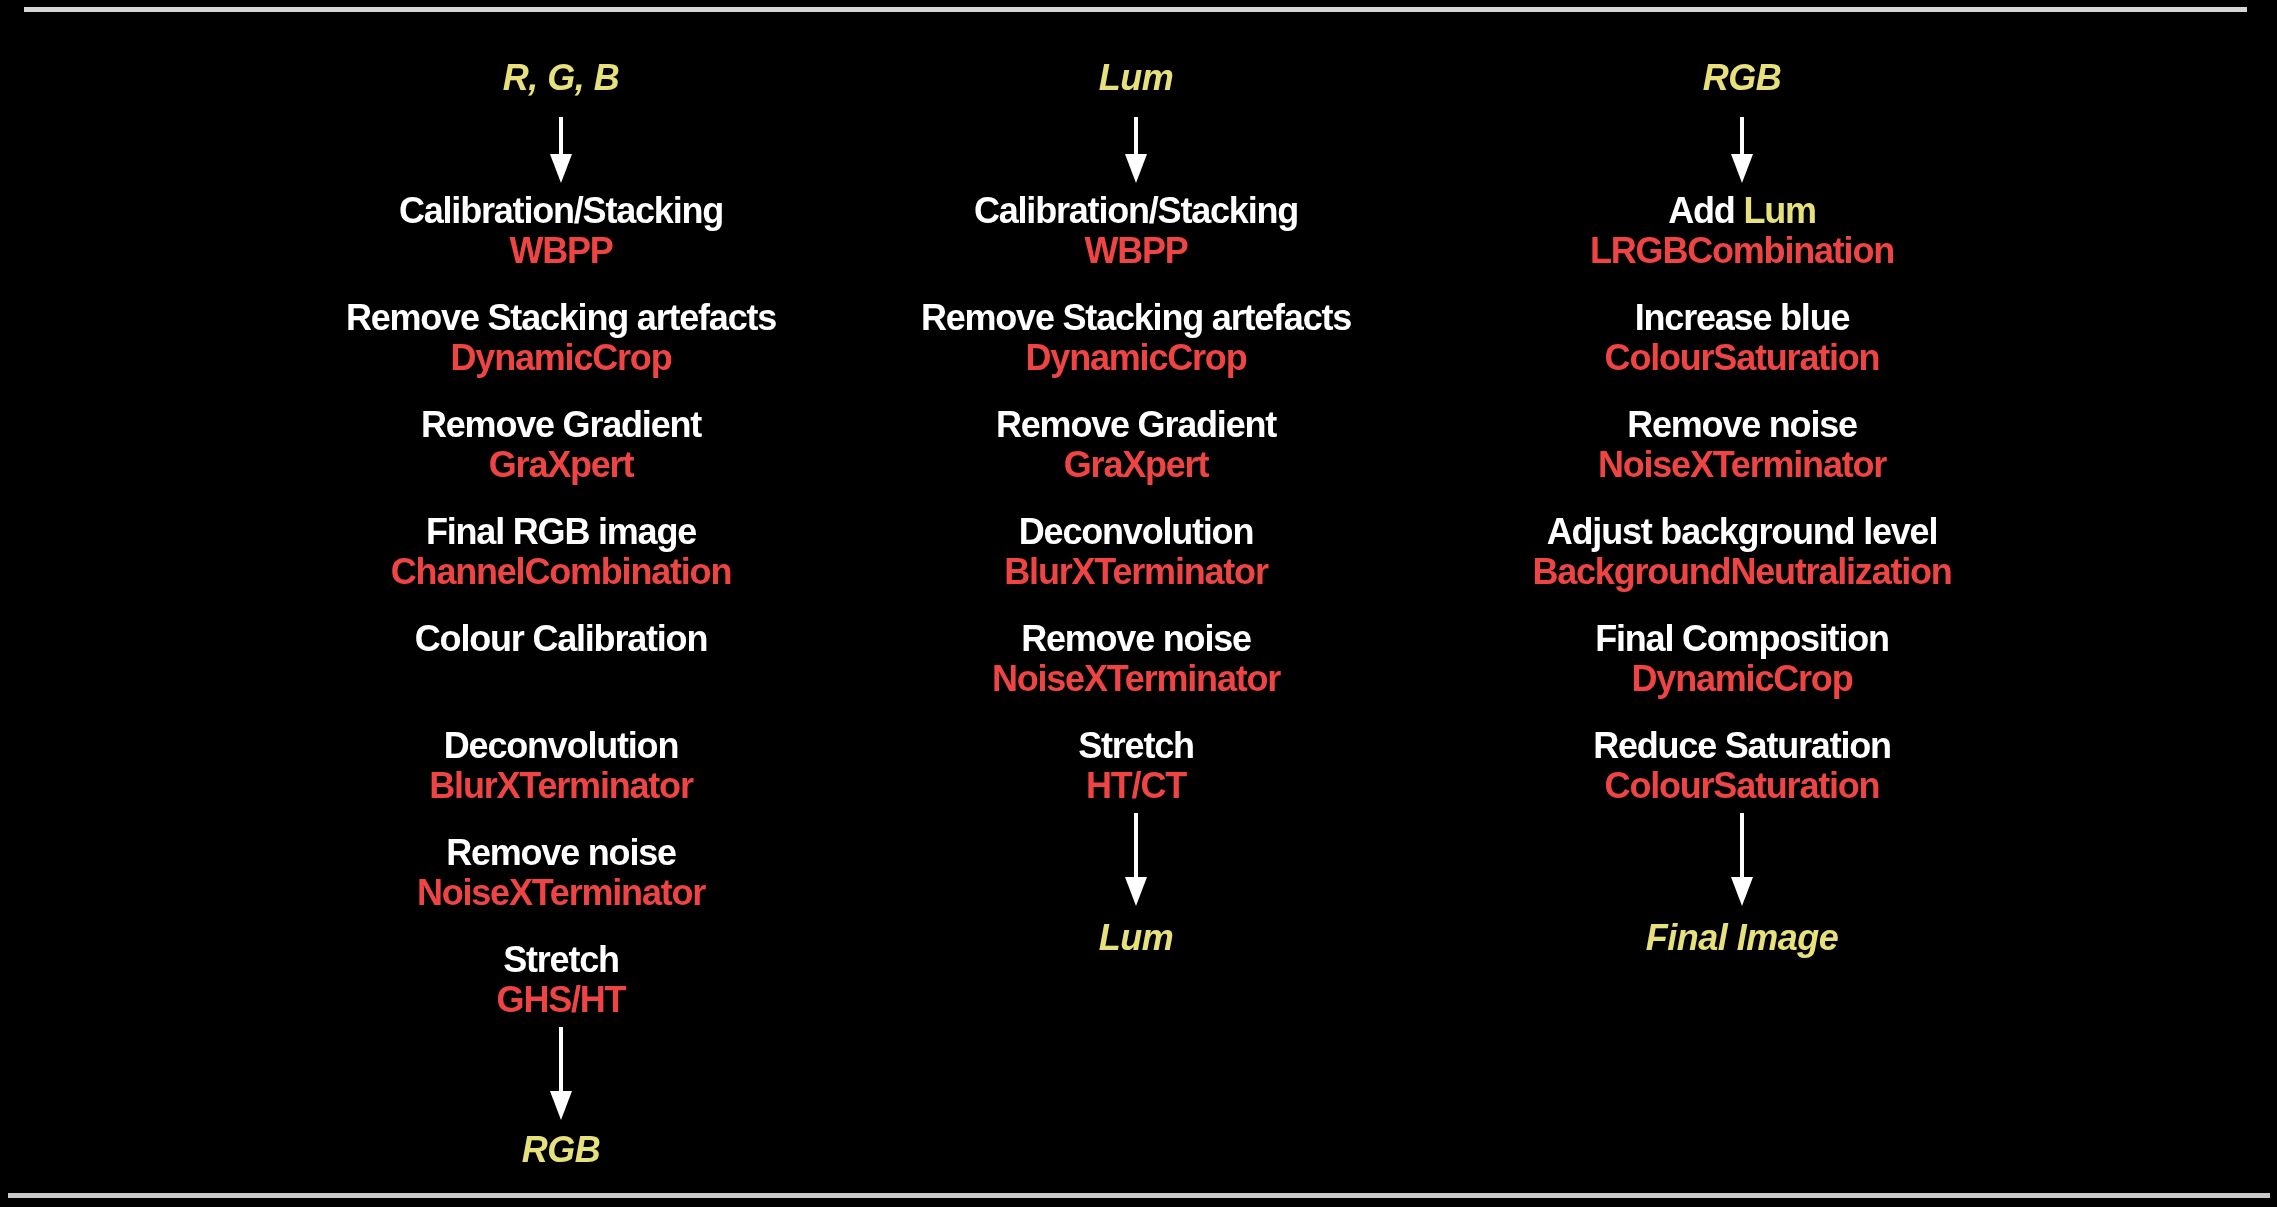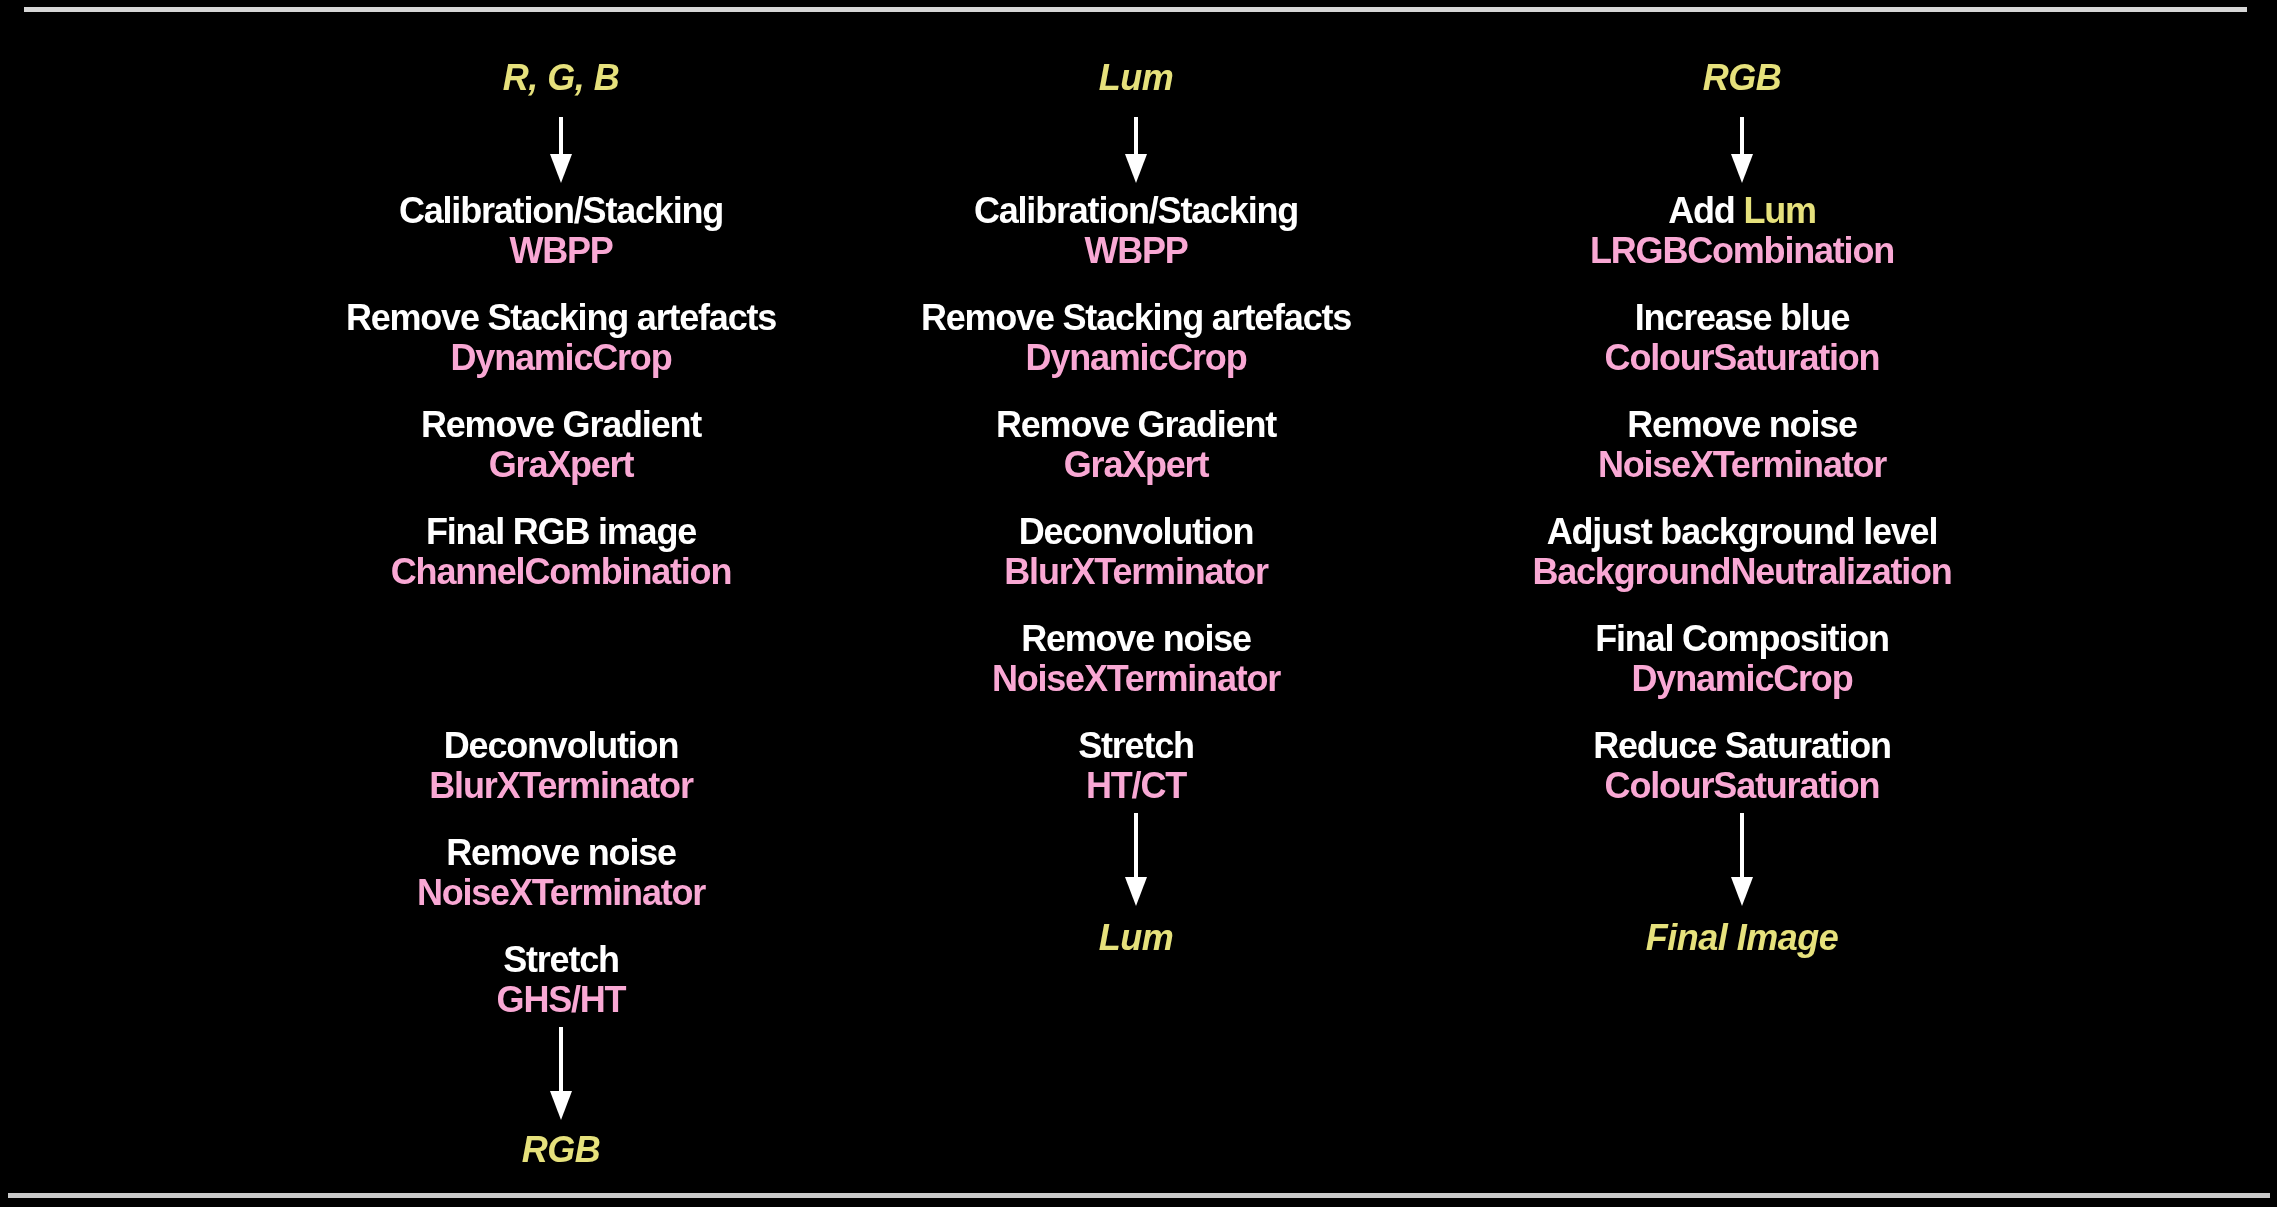--- a/index.html
+++ b/index.html
@@ -31,21 +31,21 @@
   .col-header { top: 54px; }
 
   .step-label, .step-tool {
     position: absolute; left: 0; width: 100%;
     text-align: center;
     font-size: 36px; line-height: 44px;
     font-weight: 700;
     letter-spacing: -1.2px;
   }
   .step-label { color: #ffffff; }
-  .step-tool  { color: #f9a8d4; }
+  .step-tool  { color: #ef4444; }
   .accent     { color: #e6e17c; }
 
   .arrow { position: absolute; left: 50%; margin-left: -12px; fill: #ffffff; }
   .arrow-top { top: 117px; }
 </style>
 </head>
 <body>
 
 <div class="canvas">
   <div class="rule rule-top"></div>
@@ -63,20 +63,21 @@
 
     <div class="step-label" style="top:296px">Remove Stacking artefacts</div>
     <div class="step-tool" style="top:336px">DynamicCrop</div>
 
     <div class="step-label" style="top:403px">Remove Gradient</div>
     <div class="step-tool" style="top:443px">GraXpert</div>
 
     <div class="step-label" style="top:510px">Final RGB image</div>
     <div class="step-tool" style="top:550px">ChannelCombination</div>
 
+    <div class="step-label" style="top:617px">Colour Calibration</div>
 
     <div class="step-label" style="top:724px">Deconvolution</div>
     <div class="step-tool" style="top:764px">BlurXTerminator</div>
 
     <div class="step-label" style="top:831px">Remove noise</div>
     <div class="step-tool" style="top:871px">NoiseXTerminator</div>
 
     <div class="step-label" style="top:938px">Stretch</div>
     <div class="step-tool" style="top:978px">GHS/HT</div>
 

